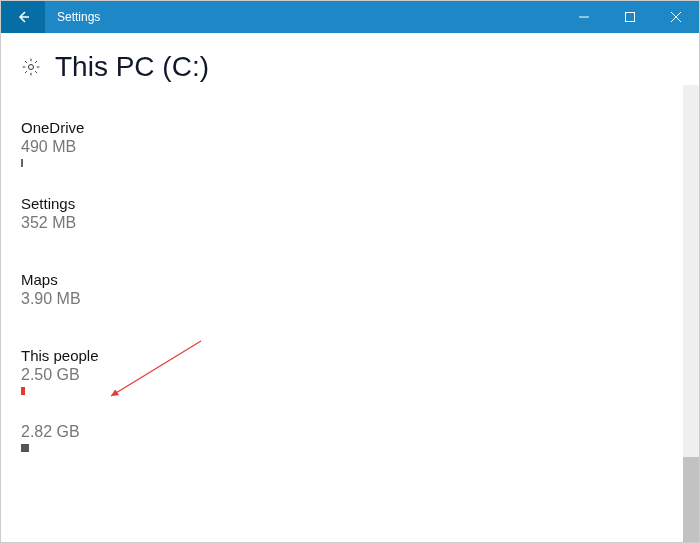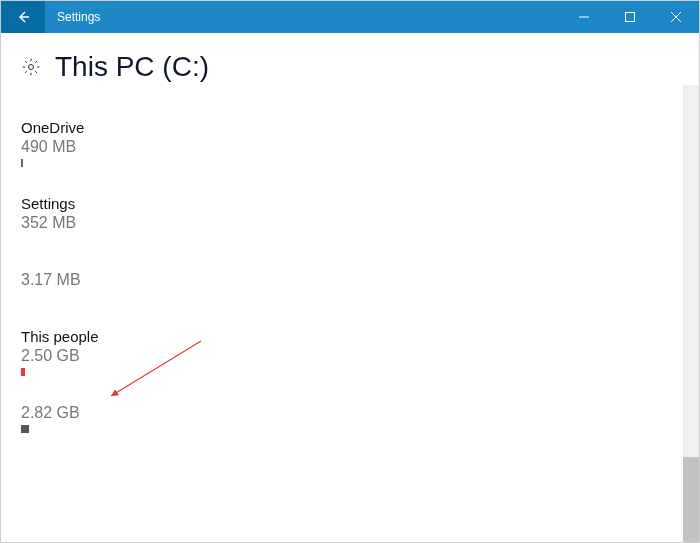--- a/index.html
+++ b/index.html
@@ -154,21 +154,22 @@
         </div>
       </div>
       <div class="category">
         <div class="cat-name">Settings</div>
         <div class="cat-size">352 MB</div>
         <div class="bar">
           <div class="bar-fill" style="width: 0px; background: rgb(102, 102, 102);"></div>
         </div>
       </div>
       <div class="category">
-        <div class="cat-size">3.17 MB</div>
+        <div class="cat-name">Maps</div>
+        <div class="cat-size">3.90 MB</div>
         <div class="bar">
           <div class="bar-fill" style="width: 0px; background: rgb(102, 102, 102);"></div>
         </div>
       </div>
       <div class="category">
         <div class="cat-name">This people</div>
         <div class="cat-size">2.50 GB</div>
         <div class="bar">
           <div class="bar-fill" style="width: 4px; background: rgb(229, 57, 53);"></div>
         </div>

